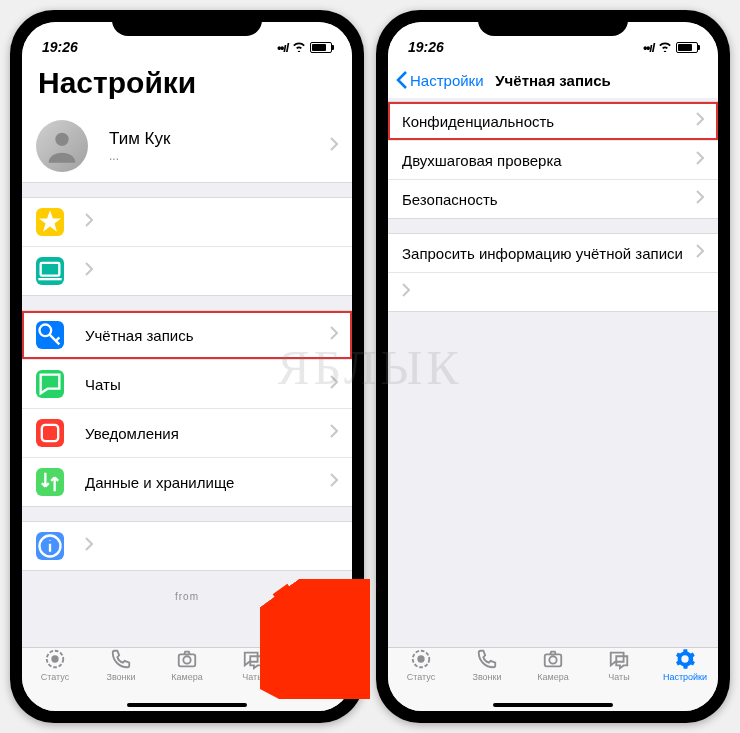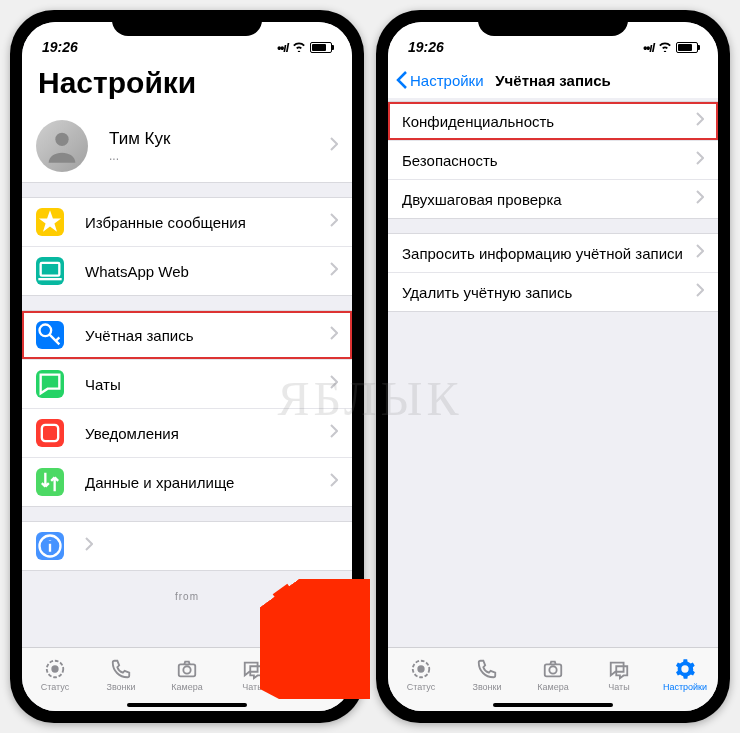--- a/index.html
+++ b/index.html
@@ -152,21 +152,20 @@
     border-top:1px solid #d0d0d4;
     display:flex;
     height: 64px;
     padding-bottom: 10px;
   }
   .tab {
     flex:1;
     display:flex;
     flex-direction:column;
     align-items:center;
-    justify-content:center;
     font-size:9px;
     color:#8e8e93;
     gap:2px;
   }
   .tab.active { color:#007aff; }
   .tab svg { width:24px; height:22px; }
 
   .home-indicator {
     position:absolute; bottom:4px; left:50%;
     transform:translateX(-50%);
@@ -183,21 +182,20 @@
   .watermark {
     position: fixed;
     top: 50%; left: 50%;
     transform: translate(-50%,-50%);
     font-size: 48px;
     color: rgba(128,128,128,0.18);
     font-family: Georgia, serif;
     letter-spacing: 4px;
     pointer-events:none;
     z-index:50;
-    margin-top:31px;
   }
 </style>
 </head>
 <body>
 
 <div class="phone">
   <div class="notch"></div>
   <div class="screen">
     <div class="status-bar">
       <span>19:26</span>
@@ -230,33 +228,31 @@
         </div>
       </div>
 
       <div class="group" id="left-g1">
           <div class="row">
             <div class="icon-box" style="background: rgb(255, 204, 0);">
               <svg viewBox="0 0 24 24" fill="#fff">
                 <path d="M12 2l2.5 7h7l-5.7 4.3 2.2 7-6-4.5-6 4.5 2.2-7L2.5 9h7z"></path>
               </svg>
             </div>
-            <span class="label">Избранные сообщения</span>
             <span class="chevron"><svg viewBox="0 0 8 14">
                 <path d="M1 1l6 6-6 6" stroke="#c7c7cc" stroke-width="2" fill="none"></path>
               </svg></span>
           </div>
           <div class="row">
             <div class="icon-box" style="background: rgb(7, 184, 160);">
               <svg viewBox="0 0 24 24" fill="#fff">
                 <rect x="4" y="5" width="16" height="11" rx="1" fill="none" stroke="#fff" stroke-width="2"></rect>
                 <path d="M2 18h20v2H2z"></path>
               </svg>
             </div>
-            <span class="label">WhatsApp Web</span>
             <span class="chevron"><svg viewBox="0 0 8 14">
                 <path d="M1 1l6 6-6 6" stroke="#c7c7cc" stroke-width="2" fill="none"></path>
               </svg></span>
           </div>
         </div>
       <div class="group" id="left-g2">
           <div class="row highlighted">
             <div class="icon-box" style="background: rgb(0, 122, 255);">
               <svg viewBox="0 0 24 24" fill="#fff">
                 <circle cx="8" cy="8" r="5" fill="none" stroke="#fff" stroke-width="2"></circle>
@@ -395,41 +391,40 @@
     </div>
     <div class="content">
       <div class="group" id="right-g1" style="margin-top:3px;">
           <div class="row highlighted">
             <span class="label">Конфиденциальность</span>
             <span class="chevron"><svg viewBox="0 0 8 14">
                 <path d="M1 1l6 6-6 6" stroke="#c7c7cc" stroke-width="2" fill="none"></path>
               </svg></span>
           </div>
           <div class="row">
+            <span class="label">Двухшаговая проверка</span>
+            <span class="chevron"><svg viewBox="0 0 8 14">
+                <path d="M1 1l6 6-6 6" stroke="#c7c7cc" stroke-width="2" fill="none"></path>
+              </svg></span>
+          </div>
+          <div class="row">
             <span class="label">Безопасность</span>
             <span class="chevron"><svg viewBox="0 0 8 14">
                 <path d="M1 1l6 6-6 6" stroke="#c7c7cc" stroke-width="2" fill="none"></path>
               </svg></span>
           </div>
-          <div class="row">
-            <span class="label">Двухшаговая проверка</span>
-            <span class="chevron"><svg viewBox="0 0 8 14">
-                <path d="M1 1l6 6-6 6" stroke="#c7c7cc" stroke-width="2" fill="none"></path>
-              </svg></span>
-          </div>
         </div>
       <div class="group" id="right-g2">
           <div class="row">
             <span class="label">Запросить информацию учётной записи</span>
             <span class="chevron"><svg viewBox="0 0 8 14">
                 <path d="M1 1l6 6-6 6" stroke="#c7c7cc" stroke-width="2" fill="none"></path>
               </svg></span>
           </div>
           <div class="row">
-            <span class="label">Удалить учётную запись</span>
             <span class="chevron"><svg viewBox="0 0 8 14">
                 <path d="M1 1l6 6-6 6" stroke="#c7c7cc" stroke-width="2" fill="none"></path>
               </svg></span>
           </div>
         </div>
     </div>
     <div class="tab-bar" id="tabs-right">
         <div class="tab">
           <svg viewBox="0 0 24 24" fill="none" stroke="currentColor" stroke-width="2">
             <circle cx="12" cy="12" r="9" stroke-dasharray="4 2"></circle>

